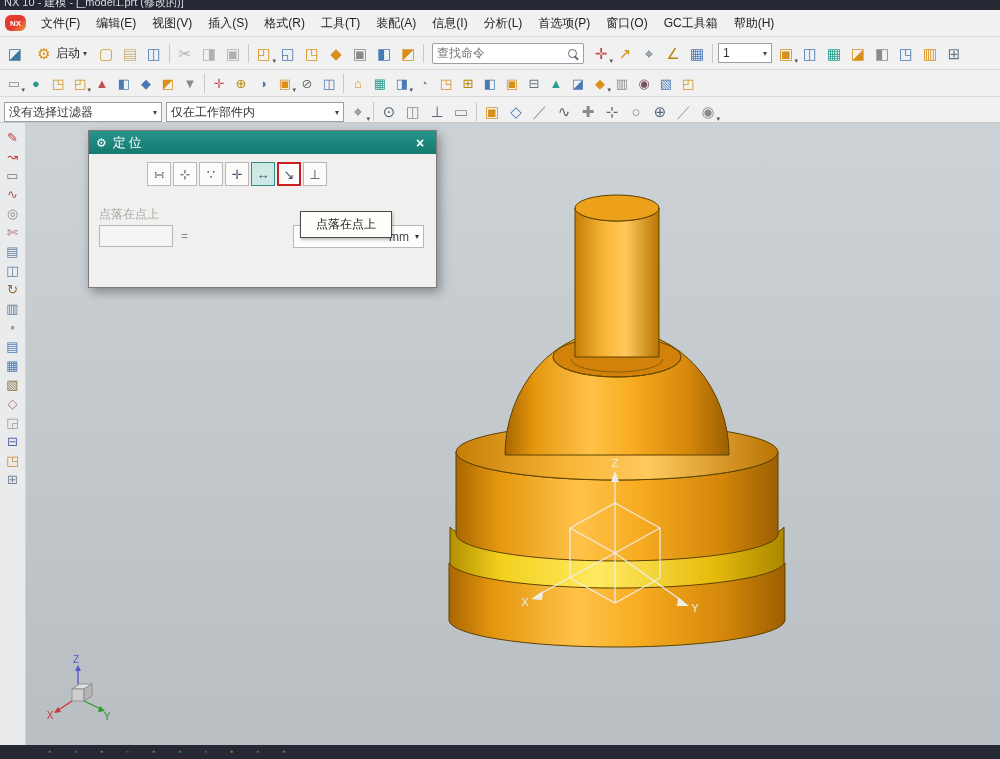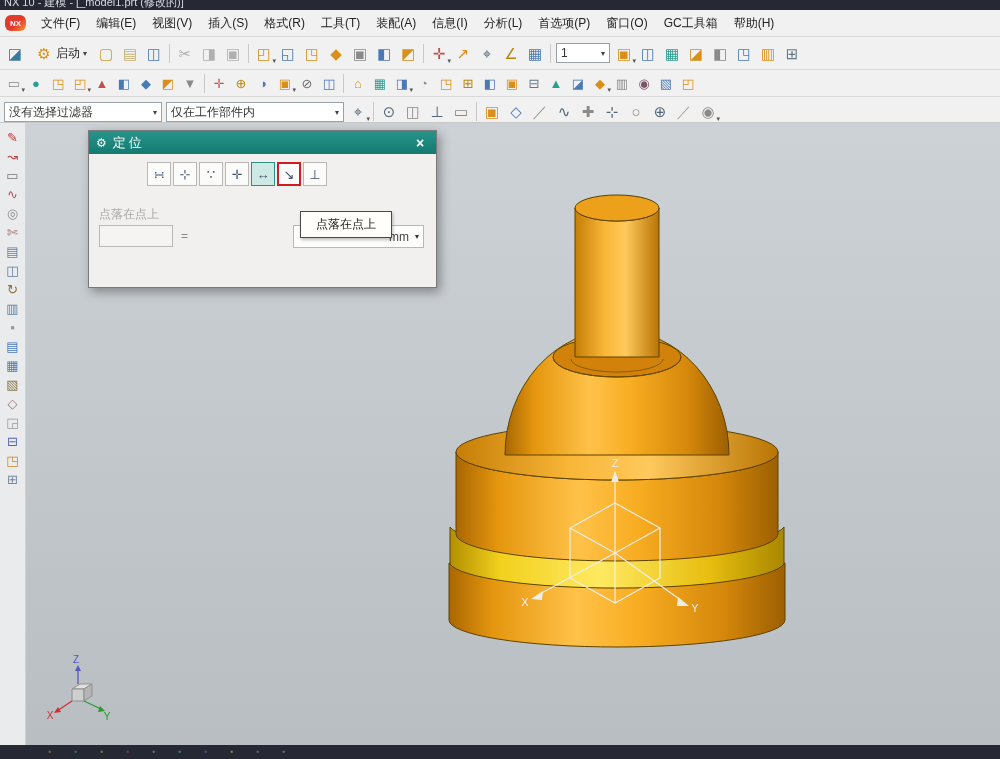--- a/index.html
+++ b/index.html
@@ -107,20 +107,24 @@
         <span class="sep"></span>
         <span class="ticon" style="color: rgb(216, 144, 26);">◰<i class="drop">▾</i></span>
         <span class="ticon" style="color: rgb(74, 122, 181);">◱</span>
         <span class="ticon" style="color: rgb(216, 144, 26);">◳</span>
         <span class="ticon" style="color: rgb(216, 144, 26);">◆</span>
         <span class="ticon" style="color: rgb(138, 138, 138);">▣</span>
         <span class="ticon" style="color: rgb(74, 122, 181);">◧</span>
         <span class="ticon" style="color: rgb(216, 144, 26);">◩</span>
         <span class="sep"></span>
       </span>
+    <div class="searchbox">
+      <input placeholder="查找命令" style="">
+      <span class="mag"></span>
+    </div>
     <span class="strip">
         <span class="ticon" style="color: rgb(192, 80, 80);">✛<i class="drop">▾</i></span>
         <span class="ticon" style="color: rgb(216, 144, 26);">↗</span>
         <span class="ticon" style="color: rgb(85, 102, 119);">⌖</span>
         <span class="ticon" style="color: rgb(184, 134, 11);">∠</span>
         <span class="ticon" style="color: rgb(74, 122, 181);">▦</span>
         <span class="sep"></span>
       </span>
     <div class="combo" style="width:54px">
       <span>1</span>

